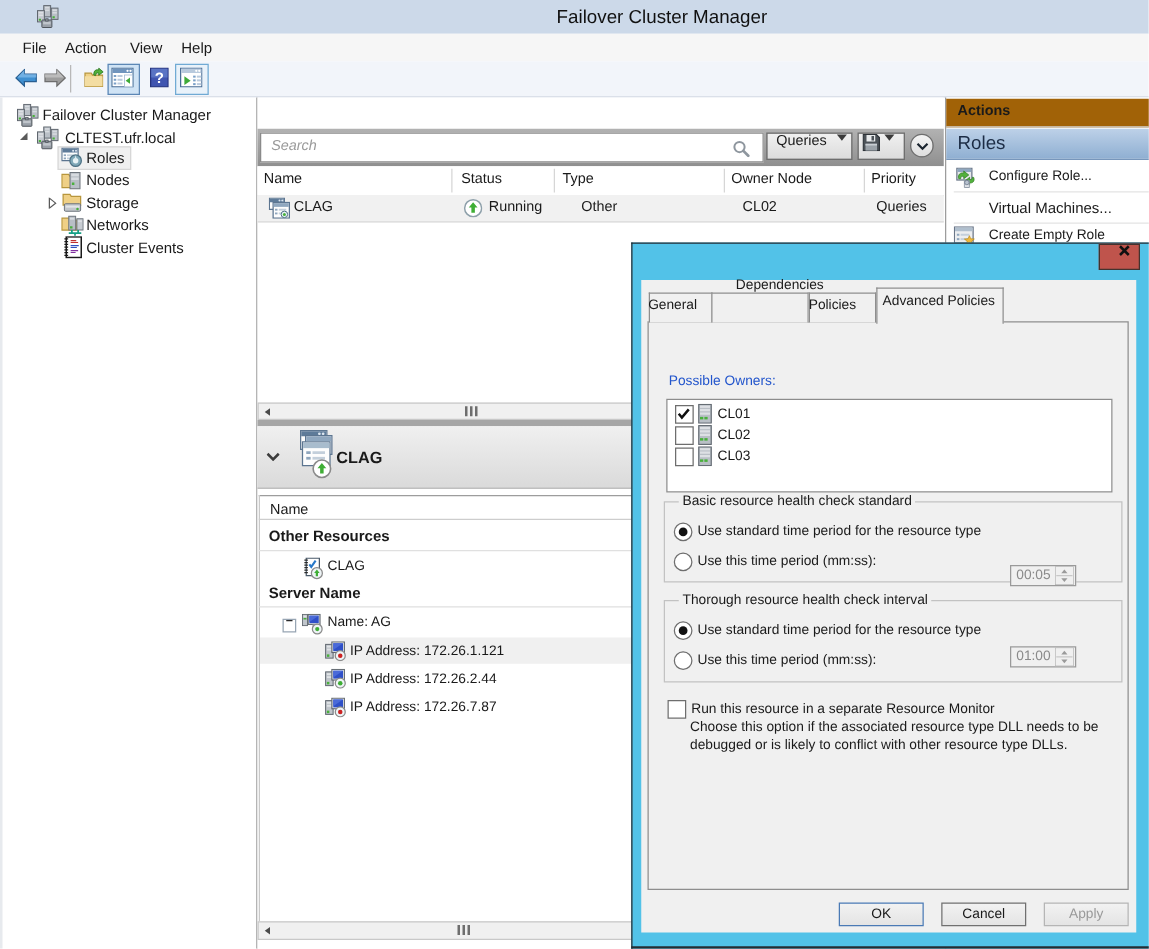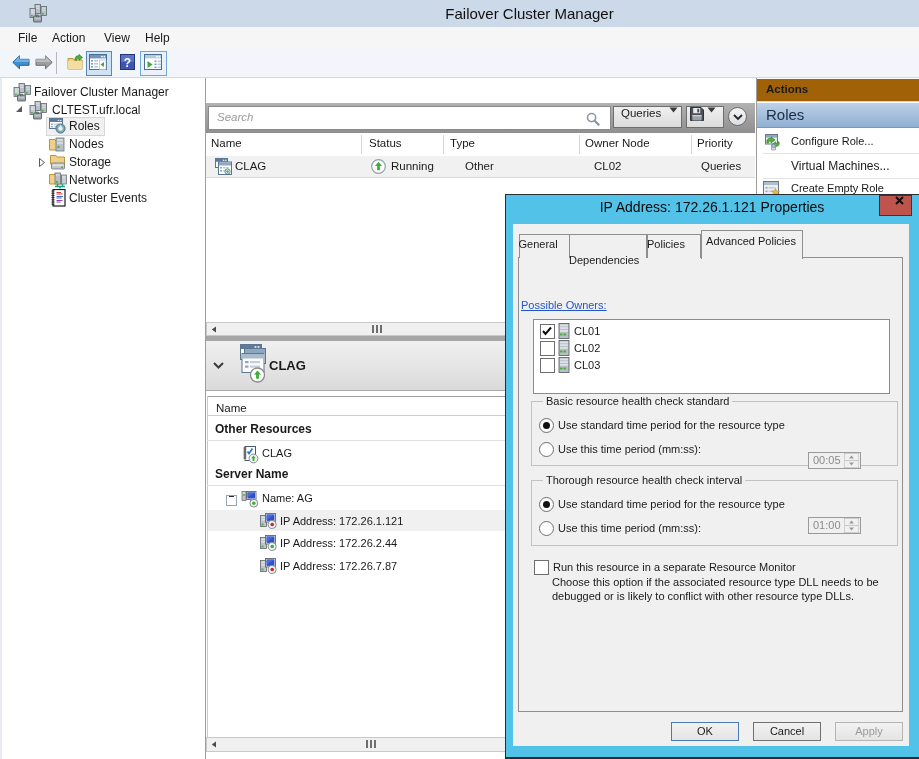--- a/index.html
+++ b/index.html
@@ -400,39 +400,38 @@
         <rect x="5.5" y="6" width="7" height="1.6" fill="#c3cfdb"></rect>
       <rect x="2.5" y="9.5" width="2" height="1.6" fill="#8fa6bd"></rect>
         <rect x="5.5" y="9.5" width="7" height="1.6" fill="#c3cfdb"></rect>
       <path d="M12.5 7.5 L13.6 10 L16.5 10.2 L14.3 12 L15 14.8 L12.5 13.3 L10 14.8 L10.7 12 L8.5 10.2 L11.4 10 Z" fill="#f0b73c" stroke="#b8860b" stroke-width="0.5"></path>
     </svg>
     <div class="abs" style="left:34px;top:104px;font-size:11px">Create Empty Role</div>
   </div>
   <div id="dialog">
     <div class="abs" style="left:0;top:0;width:416px;height:565px;background:#52c2e8;border-left:1px solid #252d33;border-top:1px solid #252d33"></div>
     <div class="abs" style="left:0;top:563px;width:416px;height:2px;background:#252d33"></div>
-    <div class="abs" style="left:0;top:5px;width:414px;height:22px;text-align:center;font-size:14px;color:#0a0a0a">IP Address: 172.26.1.121 Properties</div>
     <div class="abs ctr" style="left:374px;top:1px;width:33px;height:21px;background:#bf544c;border:1px solid #43332f;box-sizing:border-box;justify-content:center;padding-left:7px">
       <svg width="9" height="9" viewBox="0 0 9 9">
           <path d="M1 1 L8 8 M8 1 L1 8" stroke="#101010" stroke-width="2"></path>
         </svg>
     </div>
     <div class="abs" style="left:8px;top:30px;width:396px;height:522px;background:#f0f0f0"></div>
 
     <div class="abs" style="left:13px;top:63px;width:385px;height:455px;background:#f0f0f0;border:1px solid #8e8e8e;box-sizing:border-box"></div>
     <div class="abs" style="left:13.5px;top:40px;width:49px;height:23px;background:#f0f0f0;border:1px solid #8e8e8e;border-bottom:none"></div>
     <div class="abs" style="left:64px;top:40px;width:76px;height:23px;background:#f0f0f0;border:1px solid #8e8e8e;border-bottom:none"></div>
     <div class="abs" style="left:142px;top:40px;width:52px;height:23px;background:#f0f0f0;border:1px solid #8e8e8e;border-bottom:none"></div>
     <div class="abs" style="left:196px;top:36px;width:100px;height:28px;background:#f0f0f0;border:1px solid #8e8e8e;border-bottom:none"></div>
     <div class="abs" style="left:13.5px;top:44px;width:49px;text-align:left">General</div>
-    <div class="abs" style="left:64px;top:60px;width:90px;text-align:left">Dependencies</div>
+    <div class="abs" style="left:64px;top:28px;width:90px;text-align:right">Dependencies</div>
     <div class="abs" style="left:142px;top:44px;width:52px;text-align:left">Policies</div>
     <div class="abs" style="left:196px;top:41px;width:100px;text-align:center">Advanced Policies</div>
 
-    <div class="abs" style="left:16px;top:105px;color:#2255cc;text-decoration:underline">Possible Owners:</div>
+    <div class="abs" style="left:30px;top:105px;color:#2255cc;">Possible Owners:</div>
     <div class="abs" style="left:28px;top:125px;width:357px;height:75px;background:#fff;border:1px solid #8c8c8c;box-sizing:border-box"></div>
     <div class="abs" style="left:35px;top:130px;width:13px;height:13px;background:#fff;border:1px solid #6e6e6e"></div>
     <svg class="abs" style="left:36px;top:131px" width="12" height="12" viewBox="0 0 12 12">
         <path d="M2 6 L4.5 9 L10 2.5" fill="none" stroke="#101010" stroke-width="2"></path>
       </svg>
     <div class="abs" style="left:35px;top:147px;width:13px;height:13px;background:#fff;border:1px solid #6e6e6e"></div>
     <div class="abs" style="left:35px;top:164px;width:13px;height:13px;background:#fff;border:1px solid #6e6e6e"></div>
     <svg class="abs" style="left:53px;top:129px" width="12" height="16" viewBox="0 0 11 16">
         <use href="#srv"></use>
       </svg>

